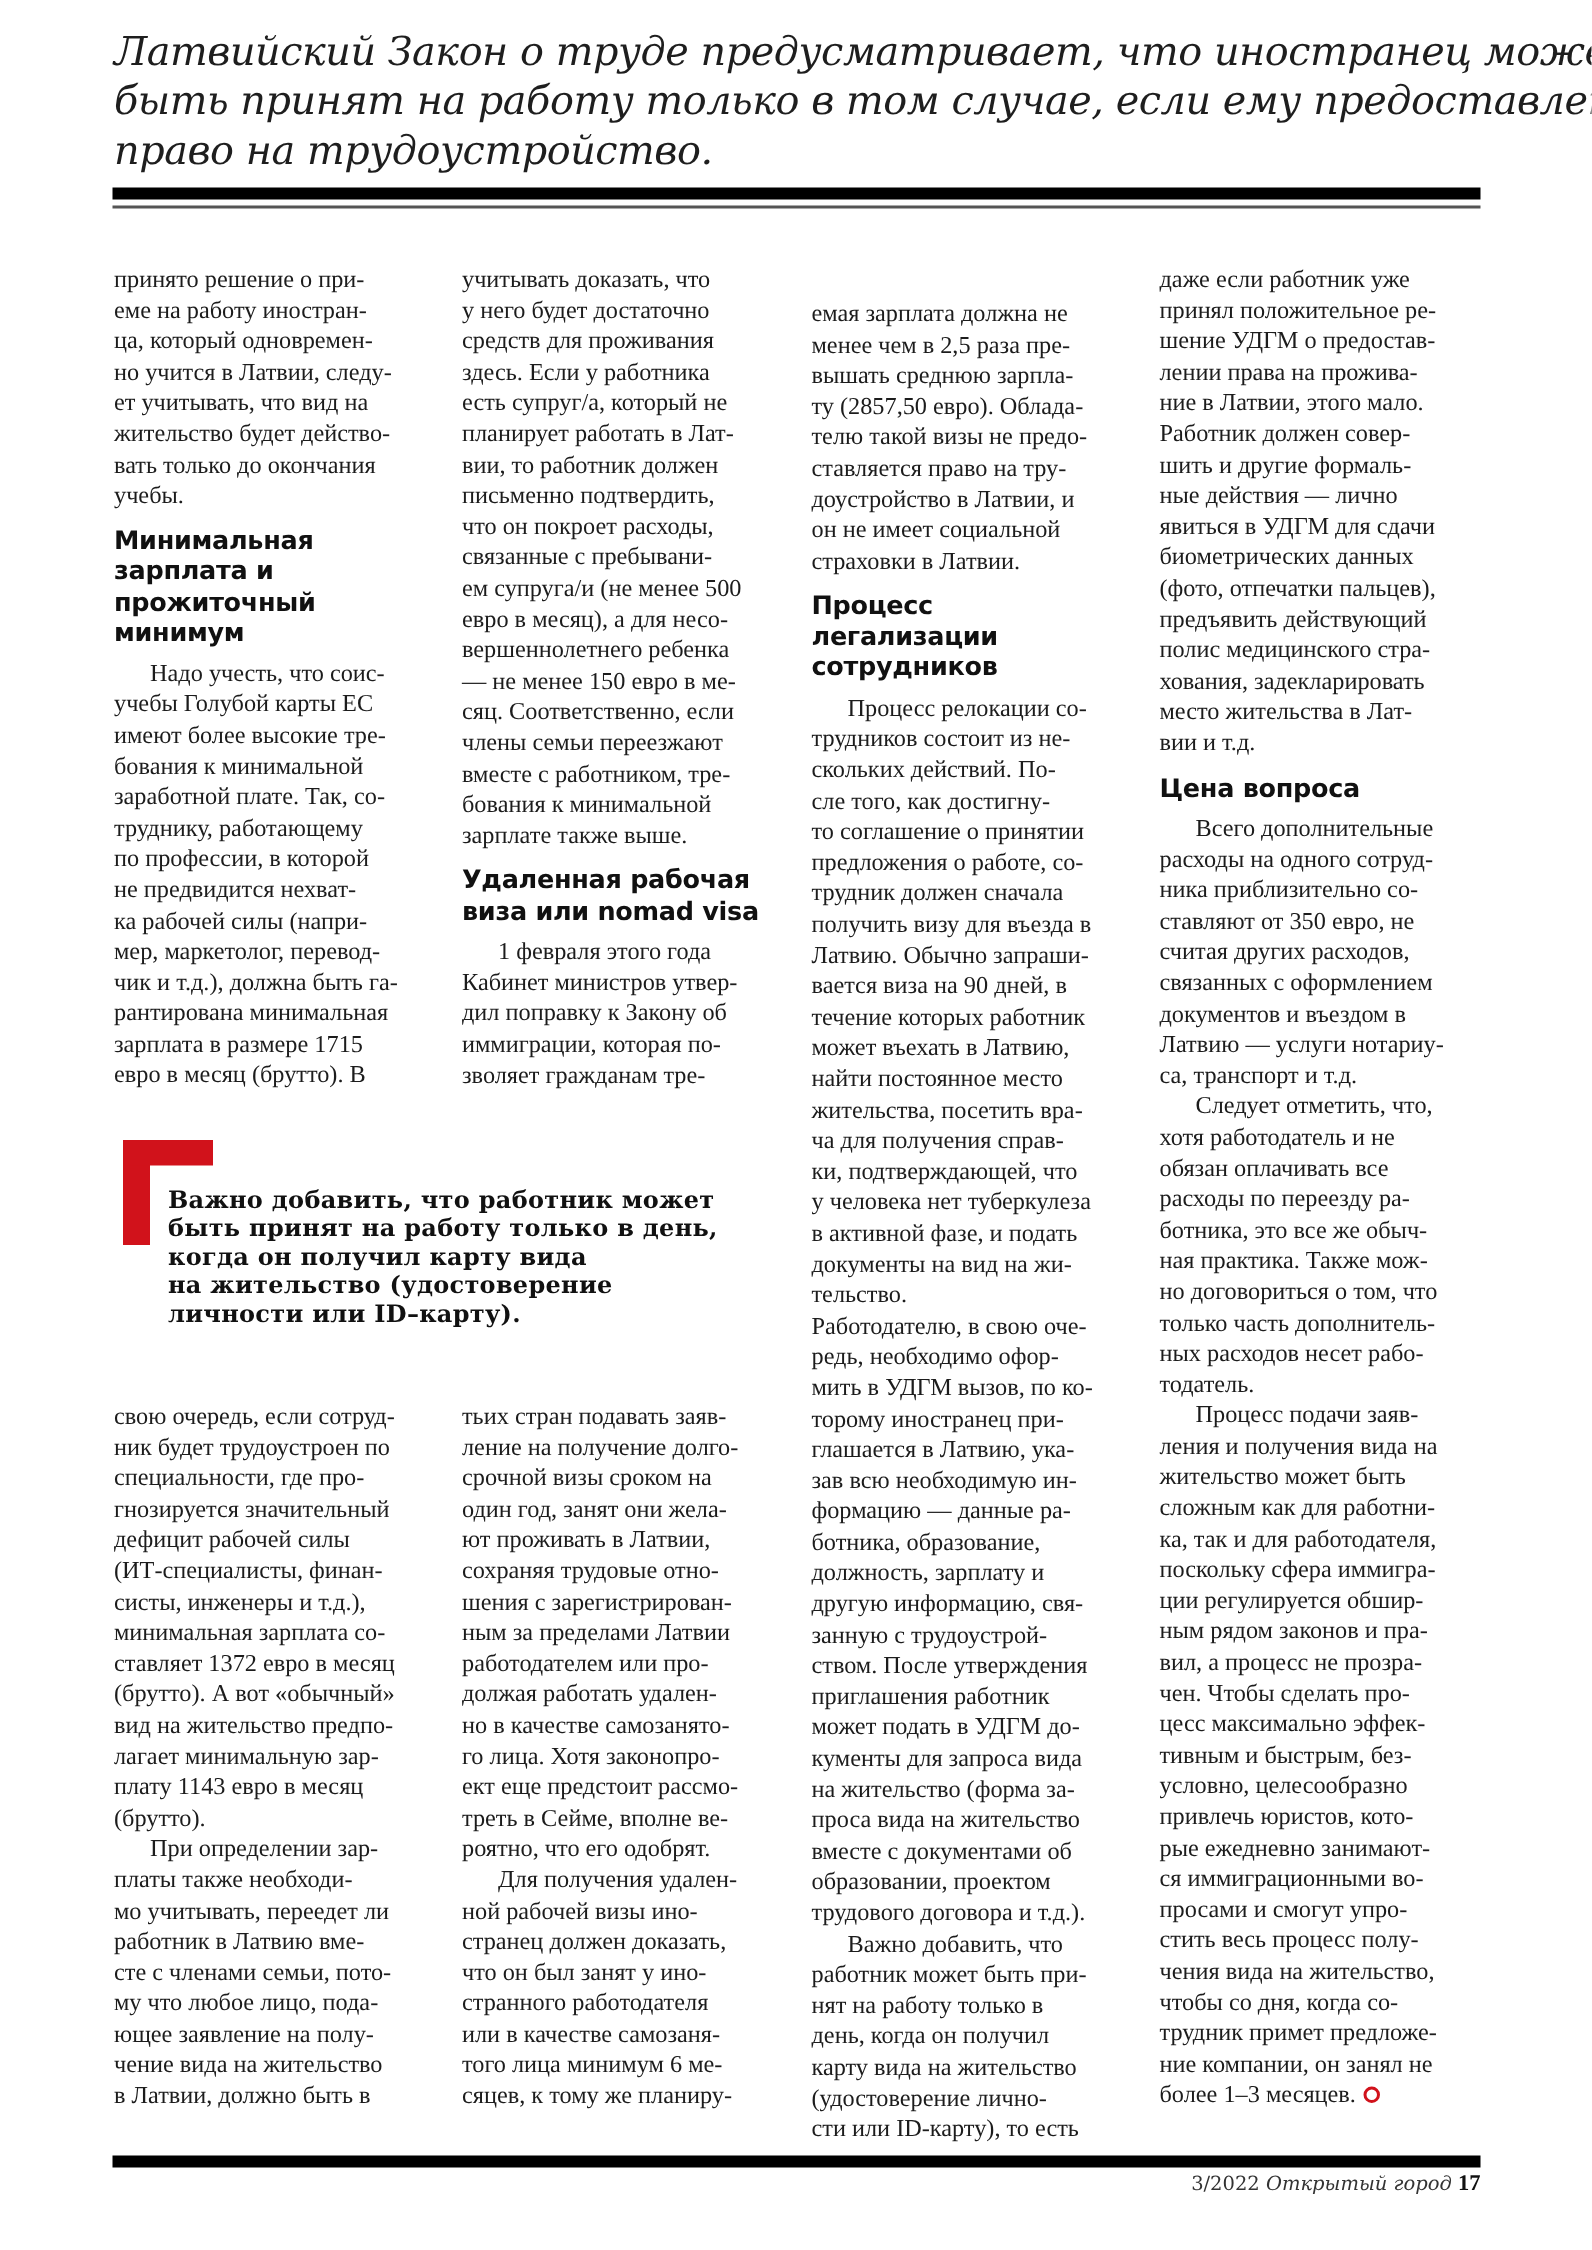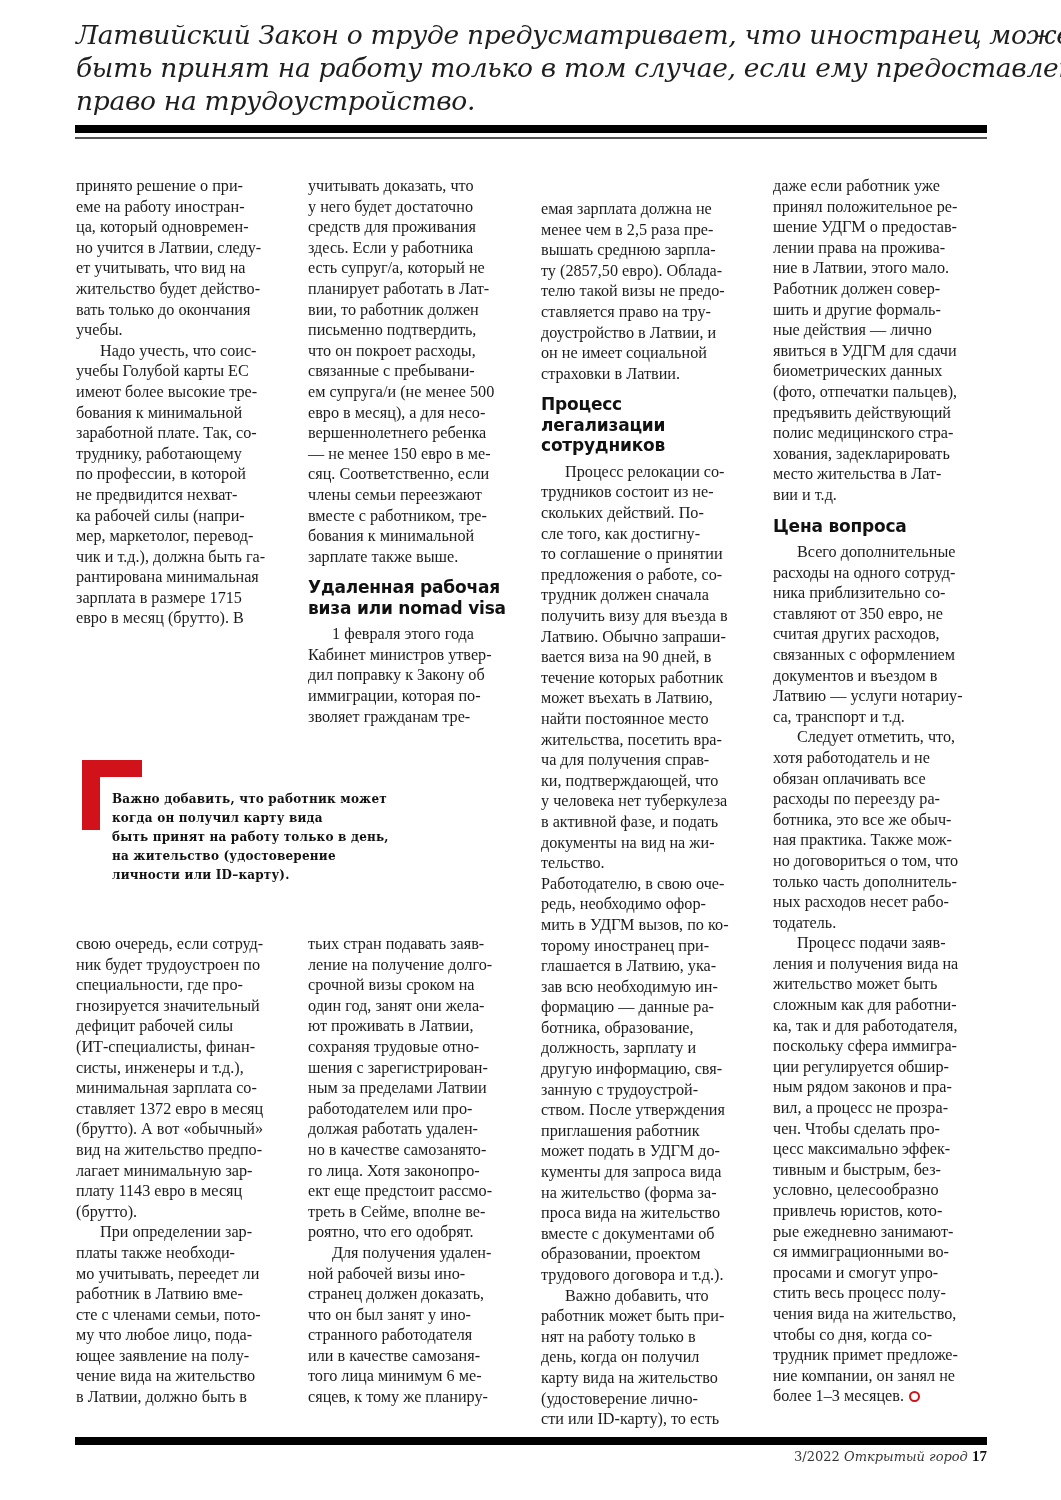--- a/index.html
+++ b/index.html
@@ -16,21 +16,21 @@
     font-size: 16.2px; line-height: 20.6px; color: #1c1c1c; }
   .col .ln { display: block; white-space: nowrap; height: 20.6px; }
   .col .ind { padding-left: 24px; }
   .col h3 { margin: 10px 0 6px 0; font-family: "DejaVu Sans", "Liberation Sans", sans-serif;
     font-weight: 900; font-size: 17px; line-height: 20.5px; color: #111; letter-spacing: -0.2px; }
   .col h3 .hl { display: block; white-space: nowrap; }
   .callout { position: absolute; left: 82px; top: 760px; width: 440px; height: 140px; }
   .callout .bar-v { position: absolute; left: 0; top: 0; width: 18px; height: 70px; background: #d1121b; }
   .callout .bar-h { position: absolute; left: 0; top: 0; width: 60px; height: 17px; background: #d1121b; }
   .callout .q { position: absolute; left: 30px; top: 30px; font-family: "DejaVu Serif", "Liberation Serif", serif;
-    font-weight: bold; font-size: 12px; line-height: 19px; color: #111; letter-spacing: 0.2px; }
+    font-weight: bold; font-size: 16px; line-height: 19px; color: #111; letter-spacing: 0.2px; }
   .callout .q span { display: block; white-space: nowrap; }
   .rule-foot { position: absolute; left: 75px; top: 1437px; width: 912px; height: 8px; background: #000; }
   .footer { position: absolute; right: 74px; top: 1448px; font-family: "DejaVu Serif", "Liberation Serif", serif;
     font-size: 13px; color: #333; white-space: nowrap; }
   .footer .issue { font-style: normal; text-align: right; }
   .footer .mag { font-style: italic; }
   .footer .pg { font-family: Liberation Serif, serif; font-weight: bold; font-size: 15px; color: #111; }
   .endmark { display: inline-block; width: 7px; height: 7px; border: 2.5px solid #d1121b; border-radius: 50%; margin-left: 5px; vertical-align: -1px; }
 </style>
 </head>
@@ -48,20 +48,26 @@
     <div>
       <span class="ln">принято решение о при-</span>
       <span class="ln">еме на работу иностран-</span>
       <span class="ln">ца, который одновремен-</span>
       <span class="ln">но учится в Латвии, следу-</span>
       <span class="ln">ет учитывать, что вид на</span>
       <span class="ln">жительство будет действо-</span>
       <span class="ln">вать только до окончания</span>
       <span class="ln">учебы.</span>
     </div>
+    <h3>
+      <span class="hl">Минимальная</span>
+      <span class="hl">зарплата и</span>
+      <span class="hl">прожиточный</span>
+      <span class="hl">минимум</span>
+    </h3>
     <div>
       <span class="ln ind">Надо учесть, что соис-</span>
       <span class="ln">учебы Голубой карты ЕС</span>
       <span class="ln">имеют более высокие тре-</span>
       <span class="ln">бования к минимальной</span>
       <span class="ln">заработной плате. Так, со-</span>
       <span class="ln">труднику, работающему</span>
       <span class="ln">по профессии, в которой</span>
       <span class="ln">не предвидится нехват-</span>
       <span class="ln">ка рабочей силы (напри-</span>
@@ -250,22 +256,22 @@
       <span class="ln">ние компании, он занял не</span>
       <span class="ln">более 1–3 месяцев.<span class="endmark"></span></span>
     </div>
   </div>
 
 <div class="callout">
   <div class="bar-v"></div>
   <div class="bar-h"></div>
   <div class="q">
     <span>Важно добавить, что работник может</span>
+    <span>быть принят на работу только в день,</span>
     <span>когда он получил карту вида</span>
-    <span>быть принят на работу только в день,</span>
     <span>на жительство (удостоверение</span>
     <span>личности или ID–карту).</span>
   </div>
 </div>
 
 <div class="col" id="c1b" style="left:76px; top:934px;">
     <div>
       <span class="ln">свою очередь, если сотруд-</span>
       <span class="ln">ник будет трудоустроен по</span>
       <span class="ln">специальности, где про-</span>

